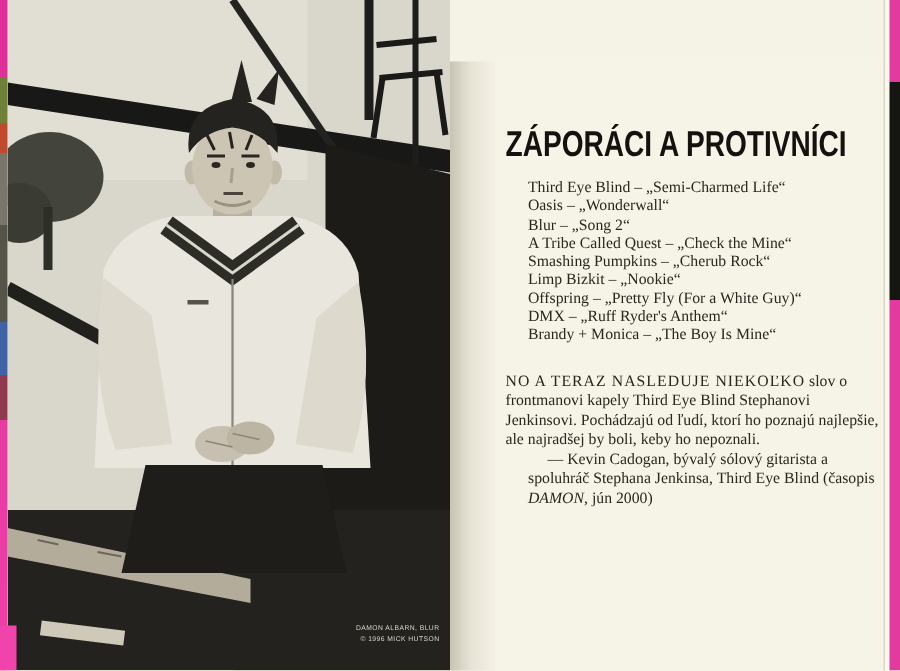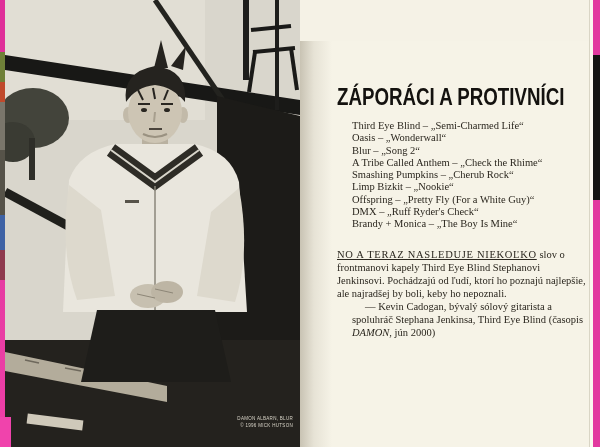--- a/index.html
+++ b/index.html
@@ -22,21 +22,21 @@
       font-size:24px;line-height:1;color:#14120f;letter-spacing:0px;
       transform:scaleX(.78);transform-origin:left center;white-space:nowrap;}
 
   .list-title{margin-top:27px;margin-left:15px;font-size:10.5px;letter-spacing:1.1px;
       text-decoration:underline;text-underline-offset:2px;color:#2b271f;}
 
   ul.song-list{margin:11px 0 0 15px;padding:0;list-style:none;
       font-size:10.5px;line-height:12.3px;color:#2b271f;}
 
   .intro{margin:17px 0 0 0;width:250px;font-size:10.5px;line-height:13px;}
-  .intro .lead{letter-spacing:.7px;text-decoration:underline;}
+  .intro .lead{letter-spacing:.7px;}
   .quote{margin:10px 0 0 15px;width:237px;font-size:10.5px;line-height:13px;}
   .attribution{margin:0 0 0 15px;width:237px;font-size:10.5px;line-height:13px;text-indent:13px;}
   .attribution .mag{font-style:italic;}
 
   .page-number{position:absolute;left:12px;bottom:18px;width:283px;text-align:left;}
   .page-number span{display:inline-block;font-family:"Liberation Sans",sans-serif;
       font-weight:bold;font-size:10px;color:#14120f;transform:scaleX(.62);}
 
   
   .edge-left{position:absolute;left:0;top:0;width:5px;height:447px;
@@ -159,25 +159,25 @@
   <div class="right-page">
     <div class="rp-content">
 
       <div class="chapter-heading">ZÁPORÁCI A PROTIVNÍCI</div>
 
 
       <ul class="song-list">
           <li>Third Eye Blind – „Semi-Charmed Life“</li>
           <li>Oasis – „Wonderwall“</li>
           <li>Blur – „Song 2“</li>
-          <li>A Tribe Called Anthem – „Check the Rhime“</li>
+          <li>A Tribe Called Quest – „Check the Mine“</li>
           <li>Smashing Pumpkins – „Cherub Rock“</li>
           <li>Limp Bizkit – „Nookie“</li>
           <li>Offspring – „Pretty Fly (For a White Guy)“</li>
-          <li>DMX – „Ruff Ryder's Check“</li>
+          <li>DMX – „Ruff Ryder's Anthem“</li>
           <li>Brandy + Monica – „The Boy Is Mine“</li>
         </ul>
 
       <p class="intro"><span class="lead">NO A TERAZ NASLEDUJE NIEKOĽKO</span><span> slov o frontmanovi kapely Third Eye Blind Stephanovi Jenkinsovi. Pochádzajú od ľudí, ktorí ho poznajú najlepšie, ale najradšej by boli, keby ho nepoznali.</span></p>
 
 
       <p class="attribution"><span>— Kevin Cadogan, bývalý sólový gitarista a spoluhráč Stephana Jenkinsa, Third Eye Blind (časopis </span><span class="mag">DAMON</span><span>, jún 2000)</span></p>
 
       <div class="page-number">
         <span>123</span>

